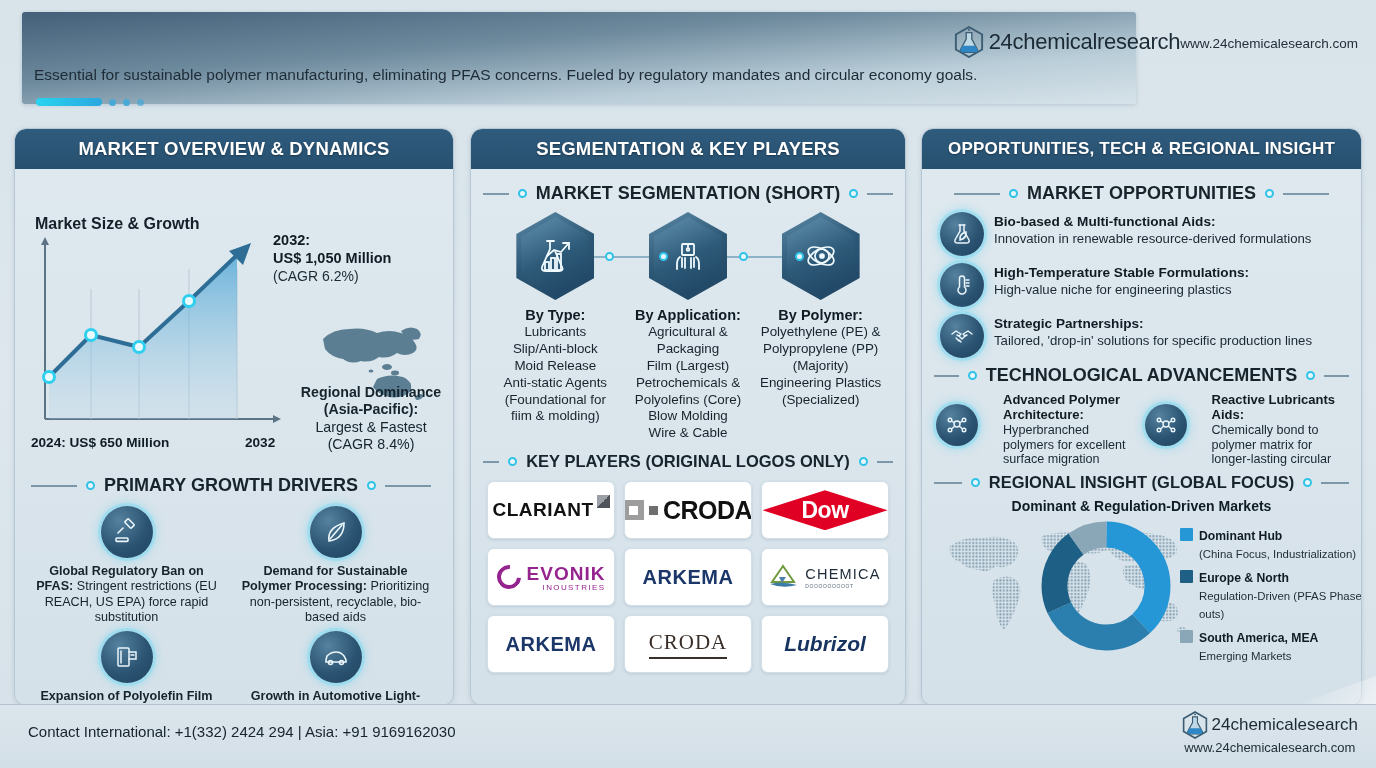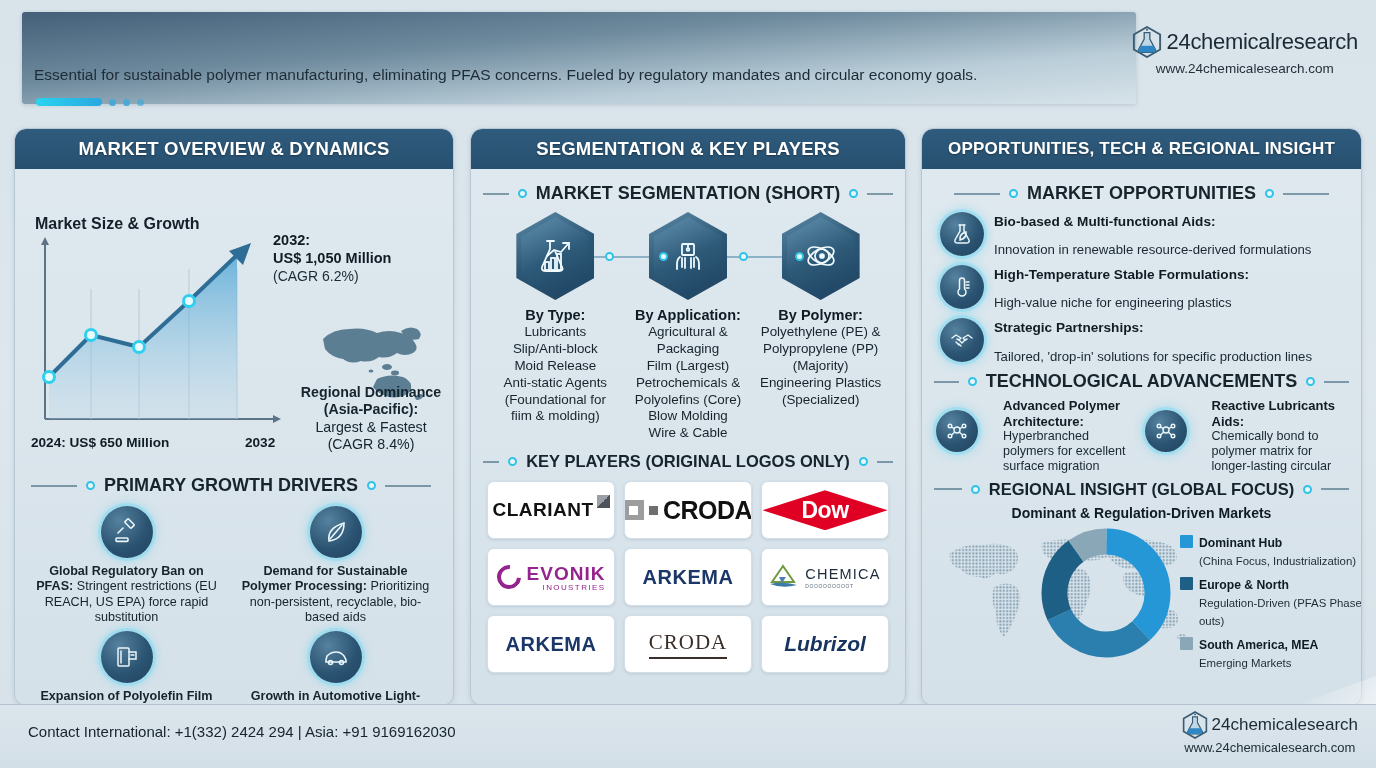--- a/index.html
+++ b/index.html
@@ -41,21 +41,21 @@
   }
   .progress-bar {
     width: 66px; height: 8px; border-radius: 4px;
     background: linear-gradient(90deg, #29d4ef 0%, #2aa7e0 100%);
   }
   .progress-dot { width: 7px; height: 7px; border-radius: 50%; background: #49a8d6; }
   .progress-dot.d3 { opacity: .75; }
 
   .brand-top {
     position: absolute; right: 18px; top: 26px;
-    display: flex; flex-direction: column; align-items: center;
+    display: flex; flex-direction: row; align-items: center;
   }
   .brand-line { display: flex; align-items: center; gap: 5px; }
   .brand-name { font-size: 22px; color: #1b2a34; letter-spacing: -.3px; }
   .brand-url { font-size: 13.5px; color: #243039; margin-top: 3px; }
   .flask-icon { width: 30px; height: 32px; display: block; }
 
   
   .panel {
     position: absolute; top: 128px; height: 578px;
     background: linear-gradient(180deg, #dfe9ef 0%, #d5e1e9 100%);
@@ -199,21 +199,21 @@
 
   
   .opp-list { padding: 2px 4px 0 6px; }
   .opp {
     display: flex; align-items: flex-start; gap: 10px; margin-bottom: 7px;
   }
   .opp .circ-icon { width: 44px; height: 44px; flex: 0 0 44px; }
   .opp .circ-icon svg { width: 24px; height: 24px; }
   .opp .txt { padding-top: 2px; }
   .opp .t1 { font-size: 13.6px; font-weight: bold; color: #101c24; line-height:1.2;}
-  .opp .t2 { font-size: 13.2px; color: #1a2833; line-height:1.2; margin-top:12px;}
+  .opp .t2 { font-size: 13.2px; color: #1a2833; line-height:1.2; margin-top:1px;}
 
   .tech-row { display: flex; gap: 6px; padding: 0 2px; margin-top: 2px; }
   .tech { display: flex; align-items: flex-start; gap: 25px; width: 50%; }
   .tech .circ-icon { width: 42px; height: 42px; flex: 0 0 42px; margin-top:12px;}
   .tech .circ-icon svg { width: 24px; height: 24px; }
   .tech .t1 { font-size: 13px; font-weight: bold; color: #101c24; line-height:1.18;}
   .tech .t2 { font-size: 12.6px; color: #1a2833; line-height:1.18;}
 
   .reg-sub {
     text-align: center; font-size: 14px; font-weight: bold; color: #101c24; margin-top: 1px;

